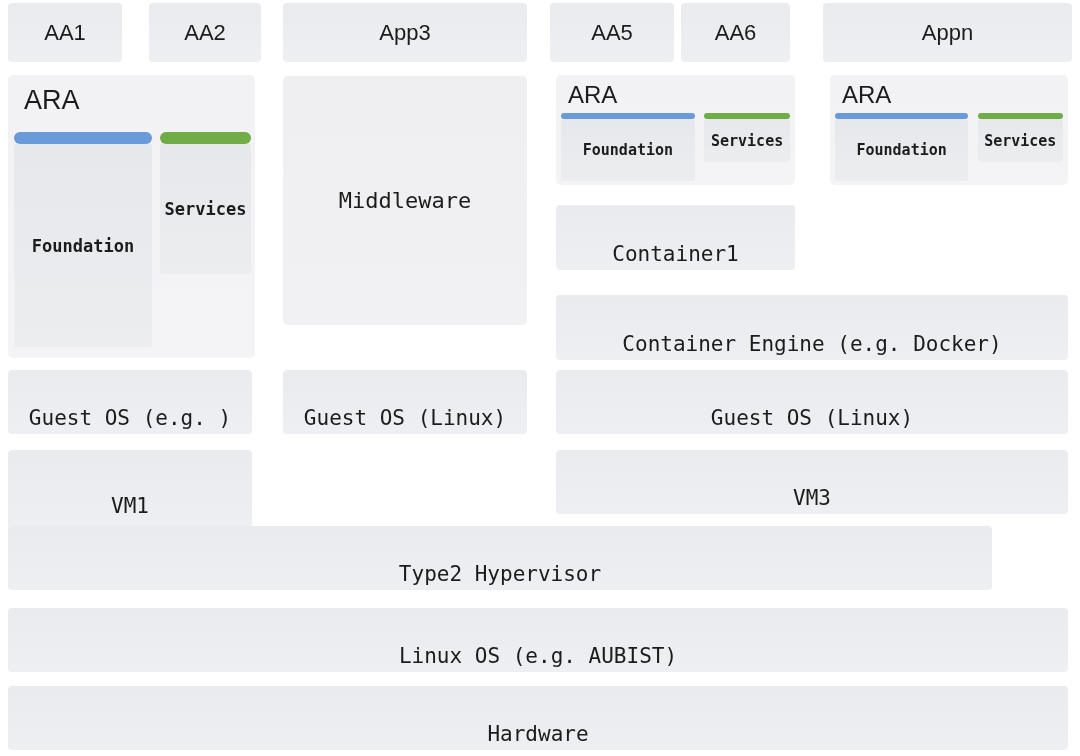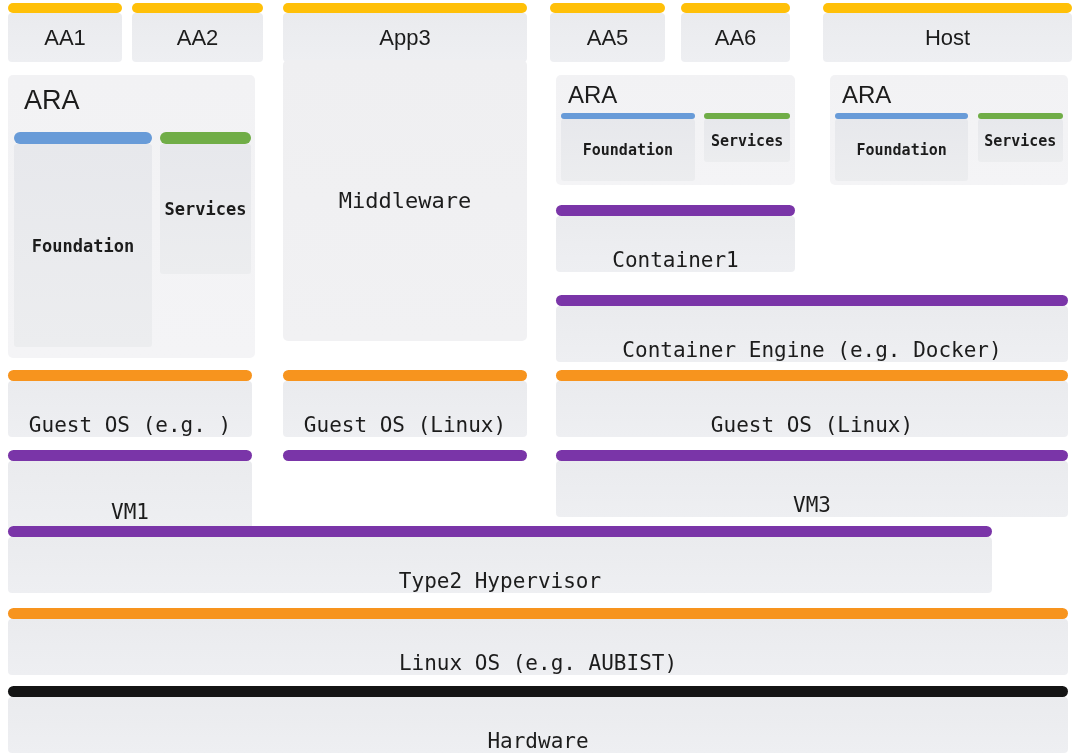--- a/index.html
+++ b/index.html
@@ -1,20 +1,20 @@
 <!DOCTYPE html>
 <html style="--gold: #FFC008; --orange: #F7941E; --purple: #7A35A8; --blue: #689BD8; --green: #70AD47; --black: #141414; --text: #1C1C1C;"><head>
 <meta charset="utf-8">
 <style>
   html,body{margin:0;padding:0;background:#ffffff;}
   #stage{
     position:relative;width:1080px;height:756px;background:#ffffff;overflow:hidden;
     font-family:"DejaVu Sans Mono", monospace;color:var(--text,#1c1c1c);
   }
-  .blk{position:absolute;display:flex;flex-direction:column;}
+  .blk{position:absolute;display:flex;flex-direction:row;}
   .bar{height:11px;border-radius:6px;flex:0 0 auto;}
   .bar.gold{background:var(--gold);}
   .bar.orange{background:var(--orange);}
   .bar.purple{background:var(--purple);}
   .bar.black{background:var(--black);}
   .body{
     flex:1 1 auto;background:linear-gradient(180deg,#EAEBEE,#EEEFF2);
     border-radius:4px;display:flex;align-items:center;justify-content:center;
     white-space:nowrap;
   }
@@ -53,64 +53,64 @@
 <body>
 
 <div id="stage">
 
   <div class="blk" style="left:8px;top:3px;width:114px;height:59px">
     <div class="bar gold" style="height:10px"></div>
     <div class="body">
         <span class="app-lbl">AA1</span>
       </div>
   </div>
-  <div class="blk" style="left:132px;top:3px;width:131px;height:59px">
+  <div class="blk" style="left:149px;top:3px;width:112px;height:59px">
     <div class="bar gold" style="height:10px"></div>
     <div class="body">
         <span class="app-lbl">AA2</span>
       </div>
   </div>
   <div class="blk" style="left:283px;top:3px;width:244px;height:59px">
     <div class="bar gold" style="height:10px"></div>
     <div class="body">
         <span class="app-lbl">App3</span>
       </div>
   </div>
-  <div class="blk" style="left:550px;top:3px;width:115px;height:59px">
+  <div class="blk" style="left:550px;top:3px;width:124px;height:59px">
     <div class="bar gold" style="height:10px"></div>
     <div class="body">
         <span class="app-lbl">AA5</span>
       </div>
   </div>
   <div class="blk" style="left:681px;top:3px;width:109px;height:59px">
     <div class="bar gold" style="height:10px"></div>
     <div class="body">
         <span class="app-lbl">AA6</span>
       </div>
   </div>
   <div class="blk" style="left:823px;top:3px;width:249px;height:59px">
     <div class="bar gold" style="height:10px"></div>
     <div class="body">
-        <span class="app-lbl">Host</span>
+        <span class="app-lbl">Appn</span>
       </div>
   </div>
 
   <div class="panel ara-lg" style="left:8px;top:75px;width:247px;height:283px">
     <span class="ara-title">ARA</span>
     <div class="sub-bar blue f-bar"></div>
     <div class="sub-box f-box">
       <span>Foundation</span>
     </div>
     <div class="sub-bar green s-bar"></div>
     <div class="sub-box s-box">
       <span>Services</span>
     </div>
   </div>
 
-  <div class="panel mid-panel" style="left:283px;top:60px;width:244px;height:281px">
+  <div class="panel mid-panel" style="left:283px;top:76px;width:244px;height:249px">
     <span class="mid-lbl">Middleware</span>
   </div>
 
   <div class="panel ara-sm" style="left:556px;top:75px;width:239px;height:110px">
     <span class="ara-title">ARA</span>
     <div class="sub-bar blue f-bar"></div>
     <div class="sub-box f-box">
       <span>Foundation</span>
     </div>
     <div class="sub-bar green s-bar"></div>

